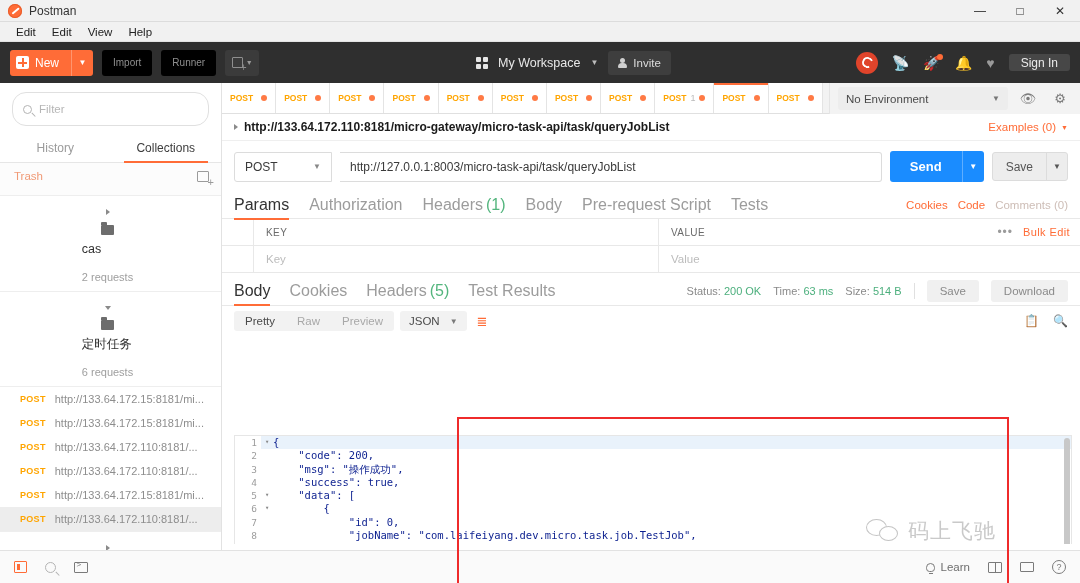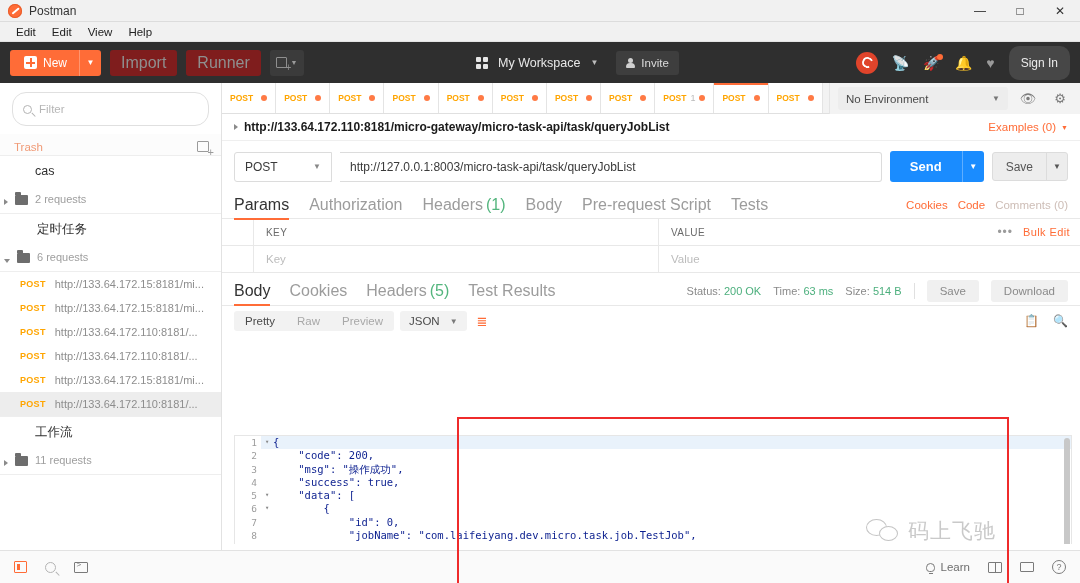--- a/index.html
+++ b/index.html
@@ -43,38 +43,38 @@
 
   
   .toolbar {
     height:41px; background:#2f2f2f; display:flex; align-items:center;
     padding:0 10px; position:relative;
   }
   .btn-new {
     display:flex; align-items:center; height:26px; background:#ff6c37;
     border-radius:3px; color:#fff; font-size:12px; overflow:hidden;
   }
-  .btn-new .lbl { padding:0 12px 0 6px; display:flex; align-items:center; gap:6px;margin-left:8px; }
+  .btn-new .lbl { padding:0 12px 0 6px; display:flex; align-items:center; gap:6px; }
   .plus-box {
     width:13px; height:13px; background:#fff; border-radius:2px; position:relative;
     display:inline-block;
   }
   .plus-box::before, .plus-box::after{
     content:""; position:absolute; background:#ff6c37;
   }
   .plus-box::before{ left:5.5px; top:2px; width:2px; height:9px; }
   .plus-box::after{ left:2px; top:5.5px; width:9px; height:2px; }
   .btn-new .caret {
     width:22px; height:26px; display:flex; align-items:center; justify-content:center;
     border-left:1px solid rgba(255,255,255,.28); font-size:8px;
   }
   .tb-btn {
     height:26px; padding:0 11px; margin-left:9px; color:#8f8f8f;
-    font-size:16px; display:flex; align-items:center; border-radius:3px;
-    background:#7f1d1d;
+    font-size:10px; display:flex; align-items:center; border-radius:3px;
+    background:#000000;
   }
   .tb-icon-btn{
     height:26px; width:34px; margin-left:9px; background:#3b3b3b; border-radius:3px;
     display:flex; align-items:center; justify-content:center; gap:3px; color:#9a9a9a;
   }
   .sq-ico{ width:11px; height:11px; border:1.6px solid #8f8f8f; border-radius:1px; position:relative;}
   .sq-ico::after{ content:"+"; position:absolute; right:-5px; bottom:-5px; font-size:10px; color:#8f8f8f; line-height:8px;}
   .caret-sm{ font-size:7px; }
 
   .ws-center{
@@ -82,21 +82,21 @@
   }
   .grid-ico{
     width:12px; height:12px; display:grid; grid-template-columns:5px 5px; grid-template-rows:5px 5px;
     gap:2px;
   }
   .grid-ico i{ background:#e6e6e6; display:block; border-radius:1px;}
   .ws-label{ color:#e8e8e8; font-size:12.5px; }
   .ws-caret{ color:#bdbdbd; font-size:8px; }
   .btn-invite{
     height:24px; background:#3e3e3e; border-radius:3px; color:#dcdcdc; font-size:11.5px;
-    display:flex; align-items:center; gap:5px; padding:0 10px; margin-left:8px;
+    display:flex; align-items:center; gap:5px; padding:0 10px; 
   }
   .person-ico{ width:10px; height:10px; position:relative; }
   .person-ico::before{content:"";position:absolute;left:2px;top:0;width:5px;height:5px;border-radius:50%;background:#cfcfcf;}
   .person-ico::after{content:"";position:absolute;left:0;top:5.5px;width:9px;height:4.5px;border-radius:4px 4px 1px 1px;background:#cfcfcf;}
 
   .tb-right{
     position:absolute; right:10px; top:0; height:41px; display:flex; align-items:center; gap:14px;
   }
   .sync-ico{
     width:22px; height:22px; border-radius:50%; background:#e0442b; position:relative;
@@ -104,21 +104,21 @@
   }
   .sync-ico span{
     width:11px; height:11px; border:2px solid #fff; border-radius:50%;
     border-right-color:transparent; display:block; transform:rotate(25deg);
   }
   .ico-grey{ color:#9a9a9a; font-size:14px; position:relative; display:flex; align-items:center;}
   .ico-grey .dot{
     position:absolute; right:-2px; top:-1px; width:6px; height:6px; border-radius:50%; background:#ff6c37;
   }
   .btn-signin{
-    height:34px; background:#474747; border-radius:10px; color:#ececec;
+    height:17px; background:#474747; border-radius:3px; color:#ececec;
     font-size:12px; display:flex; align-items:center; padding:0 12px;
   }
 
   
   .sidebar{
     position:absolute; left:0; top:83px; width:222px; bottom:33px;
     background:#fff; border-right:1px solid #e2e2e2; overflow:hidden;
   }
   .search-wrap{ padding:9px 12px 8px 12px; }
   .search-box{
@@ -132,33 +132,33 @@
   .side-tabs{ display:flex; border-bottom:1px solid #e6e6e6; }
   .side-tab{
     flex:1; text-align:center; font-size:12px; padding:7px 0 7px; color:#9b9b9b;
     position:relative;
   }
   .side-tab.active{ color:#3c3c3c; }
   .side-tab.active::after{
     content:""; position:absolute; left:12%; right:12%; bottom:-1px; height:2px; background:#ff6c37;
   }
   .trash-row{
-    display:flex; align-items:flex-start; justify-content:space-between;
-    padding:7px 12px 2px 14px; border-bottom:1px solid #eee; background:#fcfcfc;
+    display:flex; align-items:flex-end; justify-content:space-between;
+    padding:7px 12px 13px 14px; border-bottom:1px solid #eee; background:#fcfcfc;
   }
   .trash-lbl{ color:#f09a76; font-size:11.5px; }
   .newfolder-ico{
     width:12px; height:11px; border:1.5px solid #9b9b9b; border-radius:1px;
     position:relative;
   }
   .newfolder-ico::after{
     content:"+"; position:absolute; right:-6px; bottom:-6px; font-size:11px; color:#9b9b9b; line-height:9px;
   }
   .coll-item{
-    padding:8px 10px 8px 4px; border-bottom:1px solid #eeeeee; display:flex; gap:7px; align-items:flex-end;
+    padding:8px 10px 8px 4px; border-bottom:1px solid #eeeeee; display:flex; gap:7px; align-items:center;flex-direction:column;
   }
   .tri{ width:0;height:0; margin-top:5px; flex:none;}
   .tri.right{ border-left:4.5px solid #8a8a8a; border-top:3.5px solid transparent; border-bottom:3.5px solid transparent;}
   .tri.down{ border-top:4.5px solid #8a8a8a; border-left:3.5px solid transparent; border-right:3.5px solid transparent; margin-top:6px;}
   .folder-ico{
     width:13px; height:10px; background:#6d6d6d; border-radius:1px; position:relative; margin-top:3px; flex:none;
   }
   .folder-ico::before{
     content:""; position:absolute; left:0; top:-3px; width:6px; height:3px; background:#6d6d6d; border-radius:1px 1px 0 0;
   }
@@ -415,20 +415,24 @@
   </div>
 
   <div class="sidebar">
     <div class="search-wrap">
       <div class="search-box">
         <span class="mag"></span>
         <span class="search-ph">Filter</span>
       </div>
     </div>
 
+    <div class="side-tabs">
+      <div class="side-tab">History</div>
+      <div class="side-tab active">Collections</div>
+    </div>
 
     <div class="trash-row">
       <span class="trash-lbl">Trash</span>
       <span class="newfolder-ico"></span>
     </div>
 
     <div class="coll-item">
       <span class="tri right"></span>
       <span class="folder-ico"></span>
       <span>

